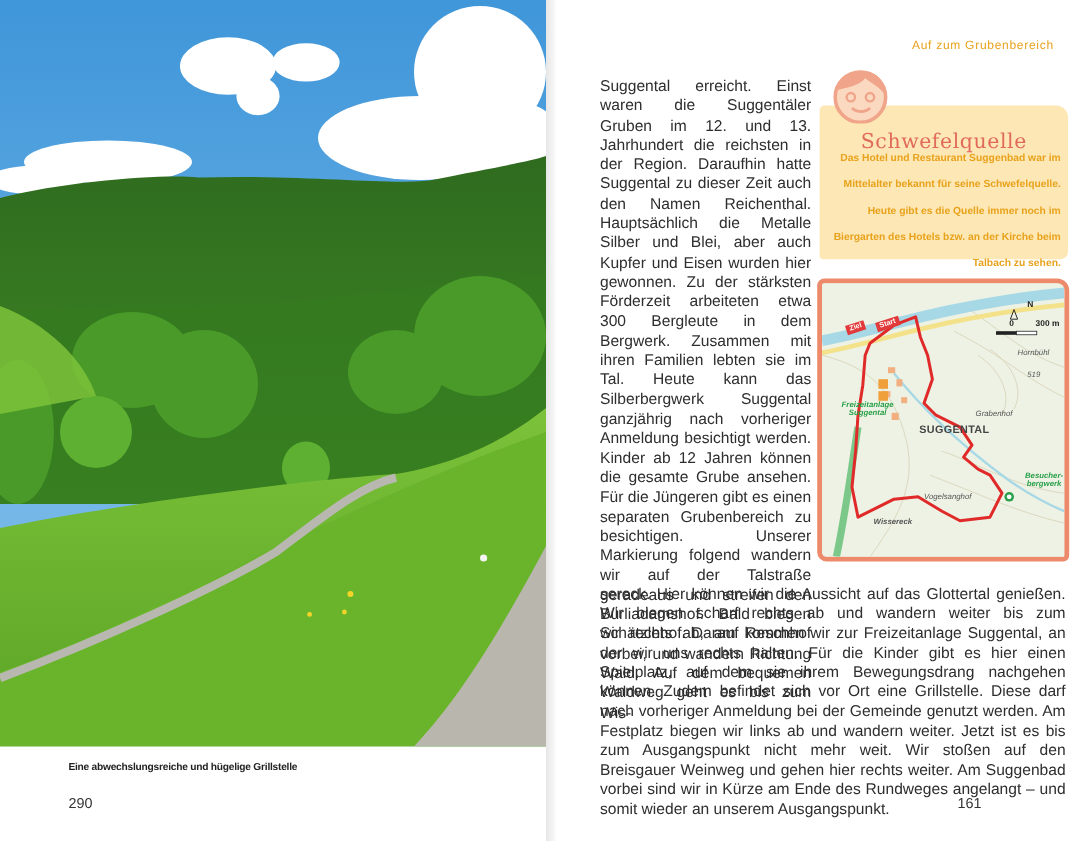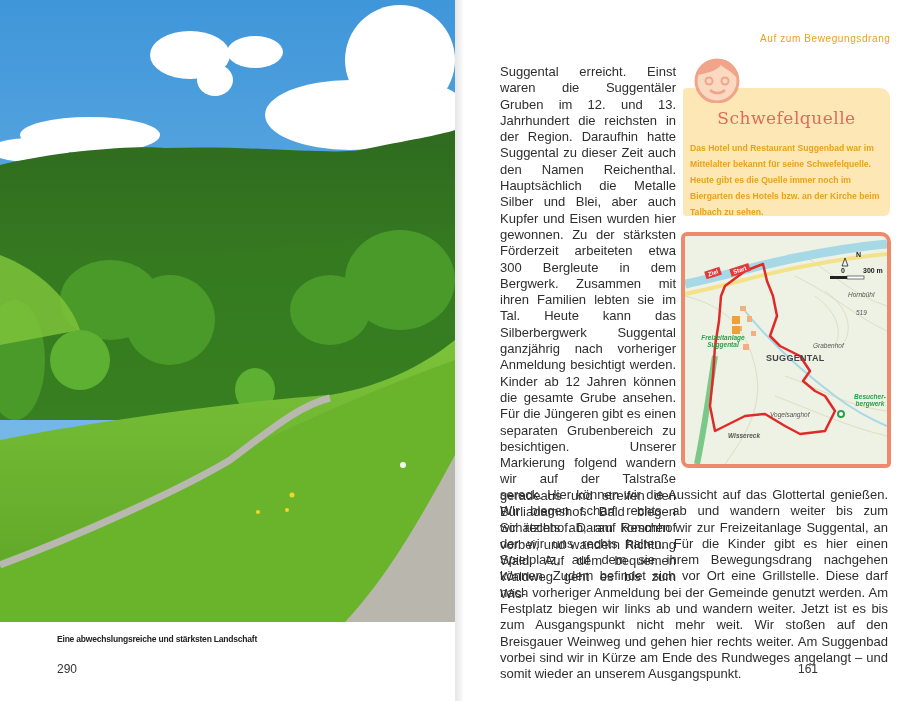--- a/index.html
+++ b/index.html
@@ -20,21 +20,21 @@
     
     .running-head { position: absolute; left: 760px; top: 33px; font-size: 10px; color: #e8a21c; letter-spacing: 0.6px; }
 
     .col-text { position: absolute; left: 500px; top: 64px; width: 176px; font-size: 13px; line-height: 16.3px; color: #2e2e2e; text-align: justify; }
     .col-text p { margin: 0; }
     .full-text { position: absolute; left: 500px; top: 487px; width: 388px; font-size: 13px; line-height: 16.3px; color: #2e2e2e; text-align: justify; }
 
     
     .info-box { position: absolute; left: 683px; top: 88px; width: 207px; height: 128px; background: #fde7b4; border-radius: 4px 10px 6px 3px; }
     .info-title { position: absolute; left: 0; width: 100%; top: 108px; text-align: center; font-family: "DejaVu Serif", serif; font-size: 17px; color: #e06a5c; letter-spacing: 0.5px; }
-    .info-body { position: absolute; left: 690px; top: 140px; width: 194px; text-align: left; font-size: 8.6px; line-height: 16px; font-weight: bold; color: #e8a21c; }
+    .info-body { position: absolute; left: 690px; top: 120px; width: 194px; text-align: right; font-size: 8.6px; line-height: 22px; font-weight: bold; color: #e8a21c; }
 
     .face { position: absolute; left: 691px; top: 55px; width: 52px; height: 48px; }
 
     
     .map-frame { position: absolute; left: 681px; top: 232px; width: 210px; height: 236px; border: 4px solid #ee8a6c; border-radius: 6px 10px 5px 8px; background: #eef2e4; overflow: hidden; }
     .map-frame svg { display: block; }
     .map-label { position: absolute; font-size: 6.5px; color: #555; font-style: italic; white-space: nowrap; margin-left: 13px; }
     .map-label.green { color: #2aa04a; font-weight: bold; text-align: center; line-height: 7px; }
     .map-label.town { font-style: normal; font-size: 9px; color: #444; font-weight: bold; letter-spacing: 0.3px; }
     .map-label.scale { font-style: normal; font-weight: bold; color: #222; font-size: 7px; }
@@ -96,27 +96,27 @@
       <path d="M0 565 C80 535 180 490 230 460 C270 430 300 405 330 398" stroke="#b8b8b0" stroke-width="7" fill="none"></path>
 
       <path d="M455 455 L455 622 L345 622 C385 580 420 520 455 455 Z" fill="#b9b6ae"></path>
 
       <circle cx="292" cy="495" r="2.5" fill="#f5d42a"></circle>
       <circle cx="287" cy="510" r="2" fill="#f5d42a"></circle>
       <circle cx="258" cy="512" r="2" fill="#f5d42a"></circle>
       <circle cx="403" cy="465" r="3" fill="#f4f4f4"></circle>
     </svg>
   </div>
-  <div class="caption">Eine abwechslungsreiche und stärksten Landschaft</div>
+  <div class="caption">Eine abwechslungsreiche und hügelige Grillstelle</div>
   <div class="page-num left">290</div>
 </div>
 
 <div class="spine"></div>
 
-<div class="running-head">Auf zum Bewegungsdrang</div>
+<div class="running-head">Auf zum Grubenbereich</div>
 
 <div class="col-text">
   <p>Suggental erreicht. Einst waren die Suggentäler Gruben im 12. und 13. Jahrhundert die reichsten in der Region. Daraufhin hatte Suggental zu dieser Zeit auch den Namen Reichenthal. Hauptsächlich die Metalle Silber und Blei, aber auch Kupfer und Eisen wurden hier gewonnen. Zu der stärksten Förderzeit arbeiteten etwa 300 Bergleute in dem Bergwerk. Zusammen mit ihren Familien lebten sie im Tal. Heute kann das Silberbergwerk Suggental ganzjährig nach vorheriger Anmeldung besichtigt werden. Kinder ab 12 Jahren können die gesamte Grube ansehen. Für die Jüngeren gibt es einen separaten Grubenbereich zu besichtigen. Unserer Markierung folgend wandern wir auf der Talstraße geradeaus und streifen den Bürliadamshof. Bald biegen wir rechts ab, am Reschhof vorbei, und wandern Richtung Wald. Auf dem bequemen Waldweg geht es bis zum Wis-</p>
 </div>
 
 <div class="info-box"></div>
 <div class="face">
   <svg width="52" height="48" viewBox="0 0 52 48">
     <circle cx="26" cy="26" r="21" fill="#fbd9c0" stroke="#f0a58a" stroke-width="3"></circle>
     <path d="M7 20 C10 6 24 2 34 5 C42 8 46 14 45 22 C40 16 34 14 30 10 C26 16 16 18 7 20 Z" fill="#f0a58a"></path>

